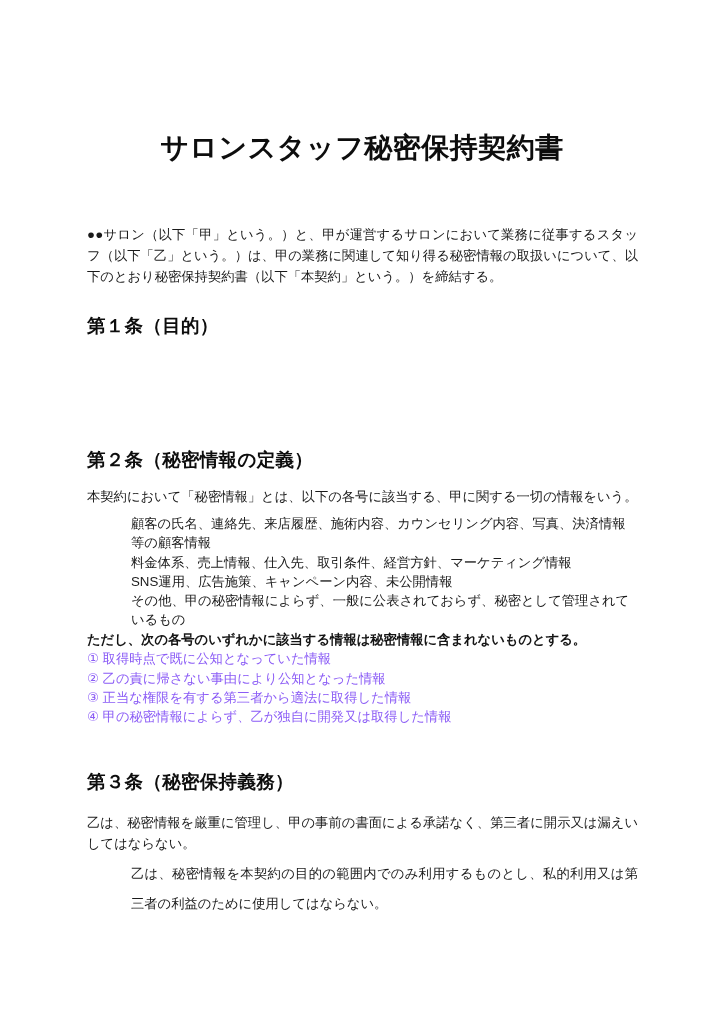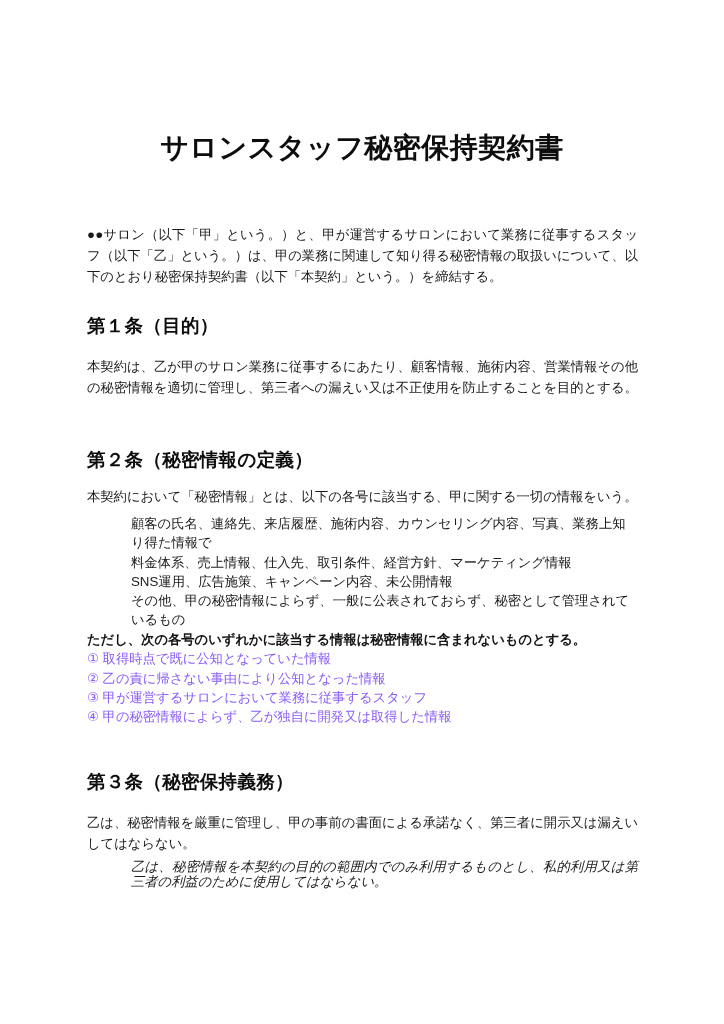--- a/index.html
+++ b/index.html
@@ -121,56 +121,54 @@
 
   .sec-3-heading { position: absolute; left: 87px; top: 752px; }
   .sec-3-body    { position: absolute; left: 87px; top: 794px; width: 551px; }
 
   .sec-3-sub {
     position: absolute;
     left: 131px;
     top: 841px;
     width: 507px;
     font-size: 13.3px;
-    line-height: 15px;
+    line-height: 30px;
     text-align: justify;
     text-justify: inter-character;
     color: #1a1a1a;
     margin: 0;
-    font-style: italic;
   }
 </style>
 </head>
 <body>
 
 <div class="page">
 
   <h1 class="doc-title">サロンスタッフ秘密保持契約書</h1>
 
   <p class="body-text intro-para">●●サロン（以下「甲」という。）と、甲が運営するサロンにおいて業務に従事するスタッフ（以下「乙」という。）は、甲の業務に関連して知り得る秘密情報の取扱いについて、以下のとおり秘密保持契約書（以下「本契約」という。）を締結する。</p>
 
   <h2 class="article-heading sec-1-heading">第１条（目的）</h2>
-  <p class="body-text sec-1-body">本契約は、乙が甲のサロン業務に従事するにあたり、顧客情報、施術内容、営業情報その他の秘密情報を適切に管理し、第三者への漏えい又は不正使用を防止することを目的とする。</p>
 
   <h2 class="article-heading sec-2-heading">第２条（秘密情報の定義）</h2>
   <p class="body-text sec-2-body">本契約において「秘密情報」とは、以下の各号に該当する、甲に関する一切の情報をいう。</p>
 
   <ul class="sec-2-list">
-    <li>顧客の氏名、連絡先、来店履歴、施術内容、カウンセリング内容、写真、業務上知り得た情報で</li>
+    <li>顧客の氏名、連絡先、来店履歴、施術内容、カウンセリング内容、写真、決済情報等の顧客情報</li>
     <li>料金体系、売上情報、仕入先、取引条件、経営方針、マーケティング情報</li>
     <li>SNS運用、広告施策、キャンペーン内容、未公開情報</li>
     <li>その他、甲の秘密情報によらず、一般に公表されておらず、秘密として管理されているもの</li>
   </ul>
 
   <div class="sec-2-proviso">
     <p class="proviso-lead">ただし、次の各号のいずれかに該当する情報は秘密情報に含まれないものとする。</p>
     <ul class="numbered-list">
       <li>① 取得時点で既に公知となっていた情報</li>
       <li>② 乙の責に帰さない事由により公知となった情報</li>
-      <li>③ 甲が運営するサロンにおいて業務に従事するスタッフ</li>
+      <li>③ 正当な権限を有する第三者から適法に取得した情報</li>
       <li>④ 甲の秘密情報によらず、乙が独自に開発又は取得した情報</li>
     </ul>
   </div>
 
   <h2 class="article-heading sec-3-heading">第３条（秘密保持義務）</h2>
   <p class="body-text sec-3-body">乙は、秘密情報を厳重に管理し、甲の事前の書面による承諾なく、第三者に開示又は漏えいしてはならない。</p>
   <p class="sec-3-sub">乙は、秘密情報を本契約の目的の範囲内でのみ利用するものとし、私的利用又は第三者の利益のために使用してはならない。</p>
 
 </div>
 

